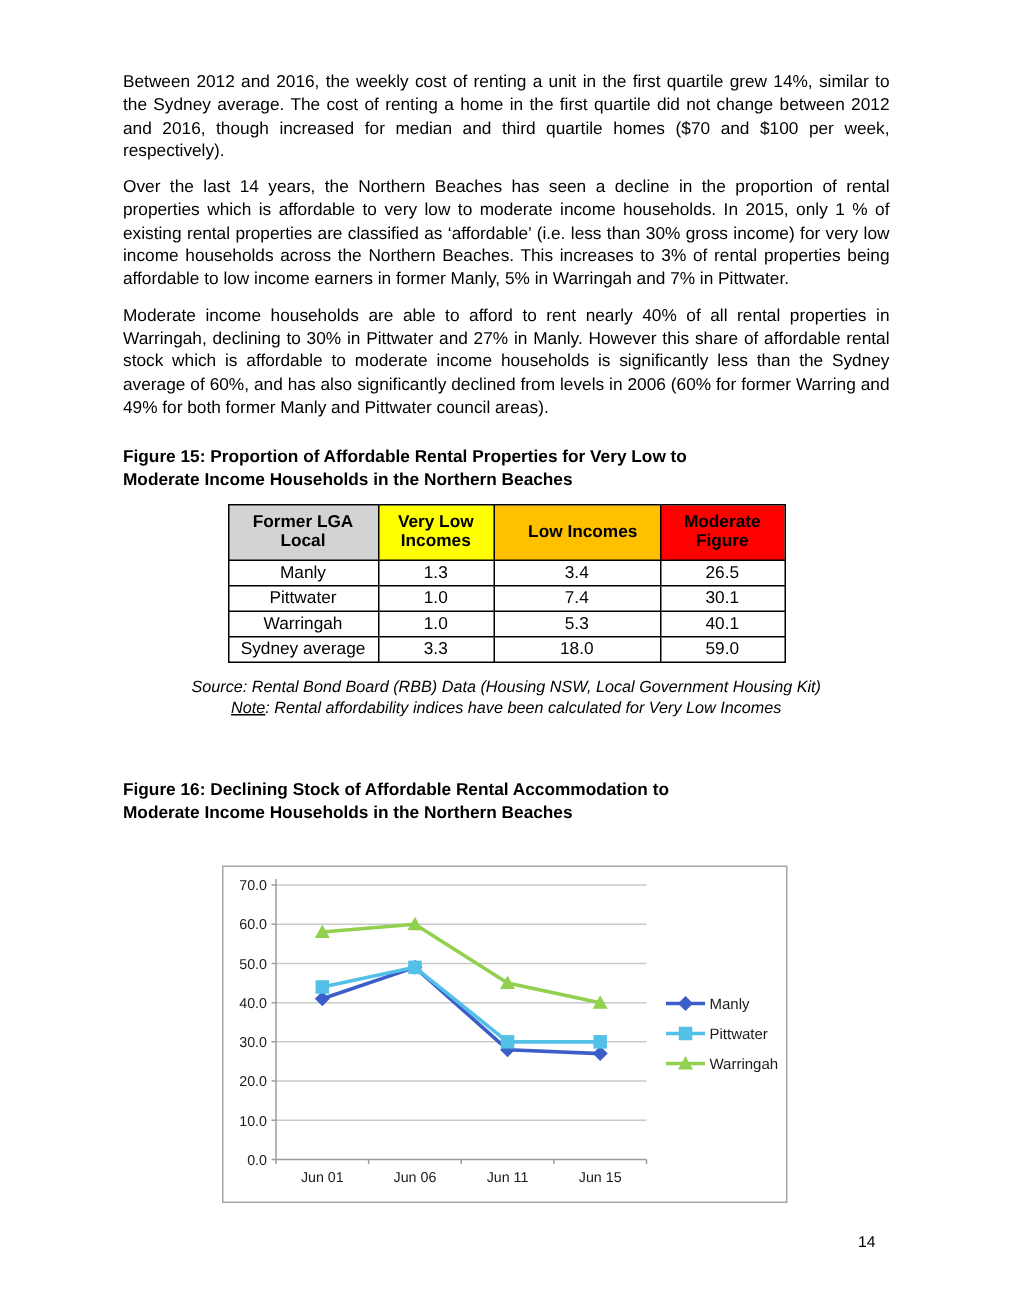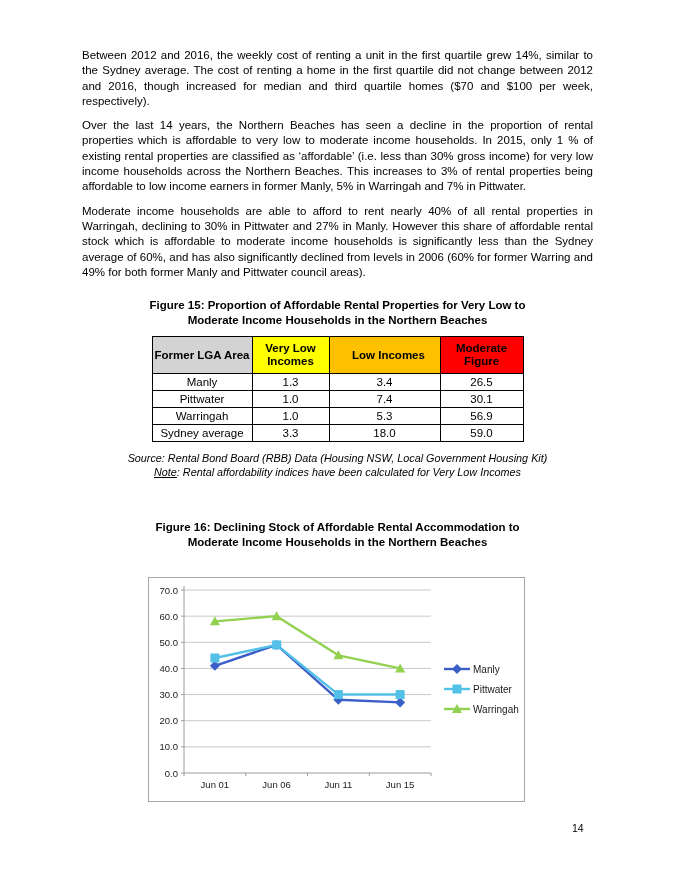--- a/index.html
+++ b/index.html
@@ -10,21 +10,21 @@
   }
   .content{
     position:absolute;left:82px;top:48px;width:511px;
   }
   .para{
     font-size:11.5px;line-height:15.3px;text-align:justify;
     margin:0 0 9px 0;
   }
   .fig-title{
     font-weight:bold;font-size:11.5px;line-height:15px;
-    text-align:center;margin:0;
+    margin:0;
   }
   .fig15-title{margin-top:18px;margin-bottom:8px;}
   .fig16-title{margin-top:41px;}
   table.fig15{
     border-collapse:collapse;margin:0 auto;
     font-size:11.5px;
   }
   table.fig15 td,table.fig15 th{
     border:1px solid #000;text-align:center;vertical-align:middle;
     padding:0 2px;
@@ -61,21 +61,21 @@
   <p class="para">Moderate income households are able to afford to rent nearly 40% of all rental properties in Warringah, declining to 30% in Pittwater and 27% in Manly.  However this share of affordable rental stock which is affordable to moderate income households is significantly less than the Sydney average of 60%, and has also significantly declined from levels in 2006 (60% for former Warring and 49% for both former Manly and Pittwater council areas).</p>
 
   <p class="fig-title fig15-title">
     <span>Figure 15:  Proportion of Affordable Rental Properties for Very Low to</span><br>
     <span>Moderate Income Households in the Northern Beaches</span>
   </p>
 
   <table class="fig15">
     <thead>
       <tr>
-        <th class="col-lga" style="background: rgb(211, 211, 211);">Former LGA Area</th>
+        <th class="col-lga" style="background: rgb(211, 211, 211);">Former LGA Local</th>
         <th class="col-vl" style="background: rgb(255, 255, 0); text-align: center;">Very Low Incomes</th>
         <th class="col-li" style="background: rgb(255, 192, 0); padding-left: 10px;">Low Incomes</th>
         <th class="col-mi" style="background: rgb(255, 0, 0);">Moderate Figure</th>
       </tr>
     </thead>
     <tbody>
       <tr>
         <td>Manly</td>
         <td>1.3</td>
         <td>3.4</td>
@@ -84,21 +84,21 @@
       <tr>
         <td>Pittwater</td>
         <td>1.0</td>
         <td>7.4</td>
         <td>30.1</td>
       </tr>
       <tr>
         <td>Warringah</td>
         <td>1.0</td>
         <td>5.3</td>
-        <td>56.9</td>
+        <td>40.1</td>
       </tr>
       <tr>
         <td>Sydney average</td>
         <td>3.3</td>
         <td>18.0</td>
         <td>59.0</td>
       </tr>
     </tbody>
   </table>
 

